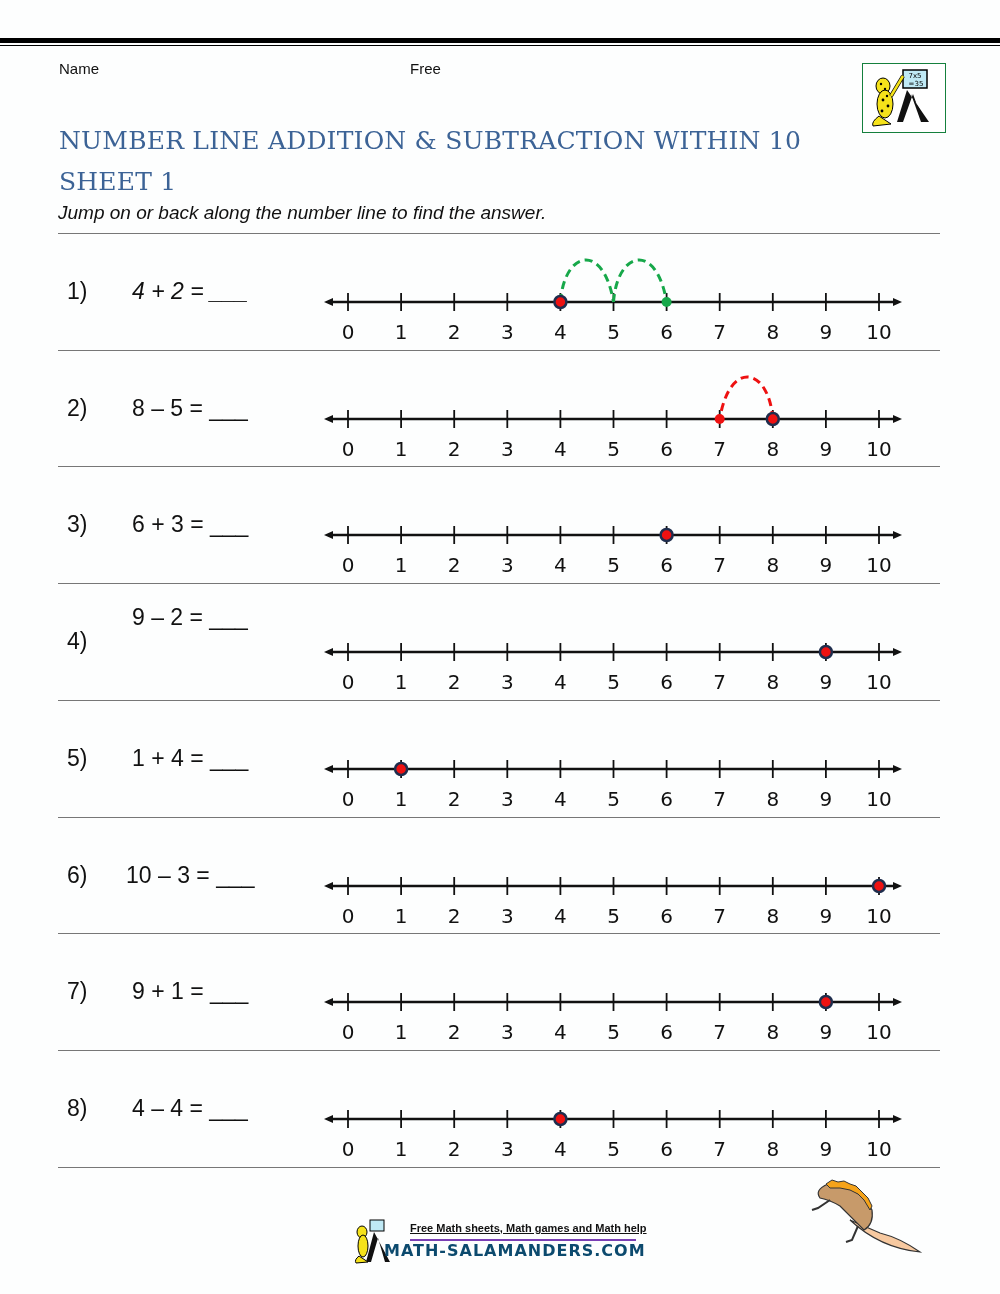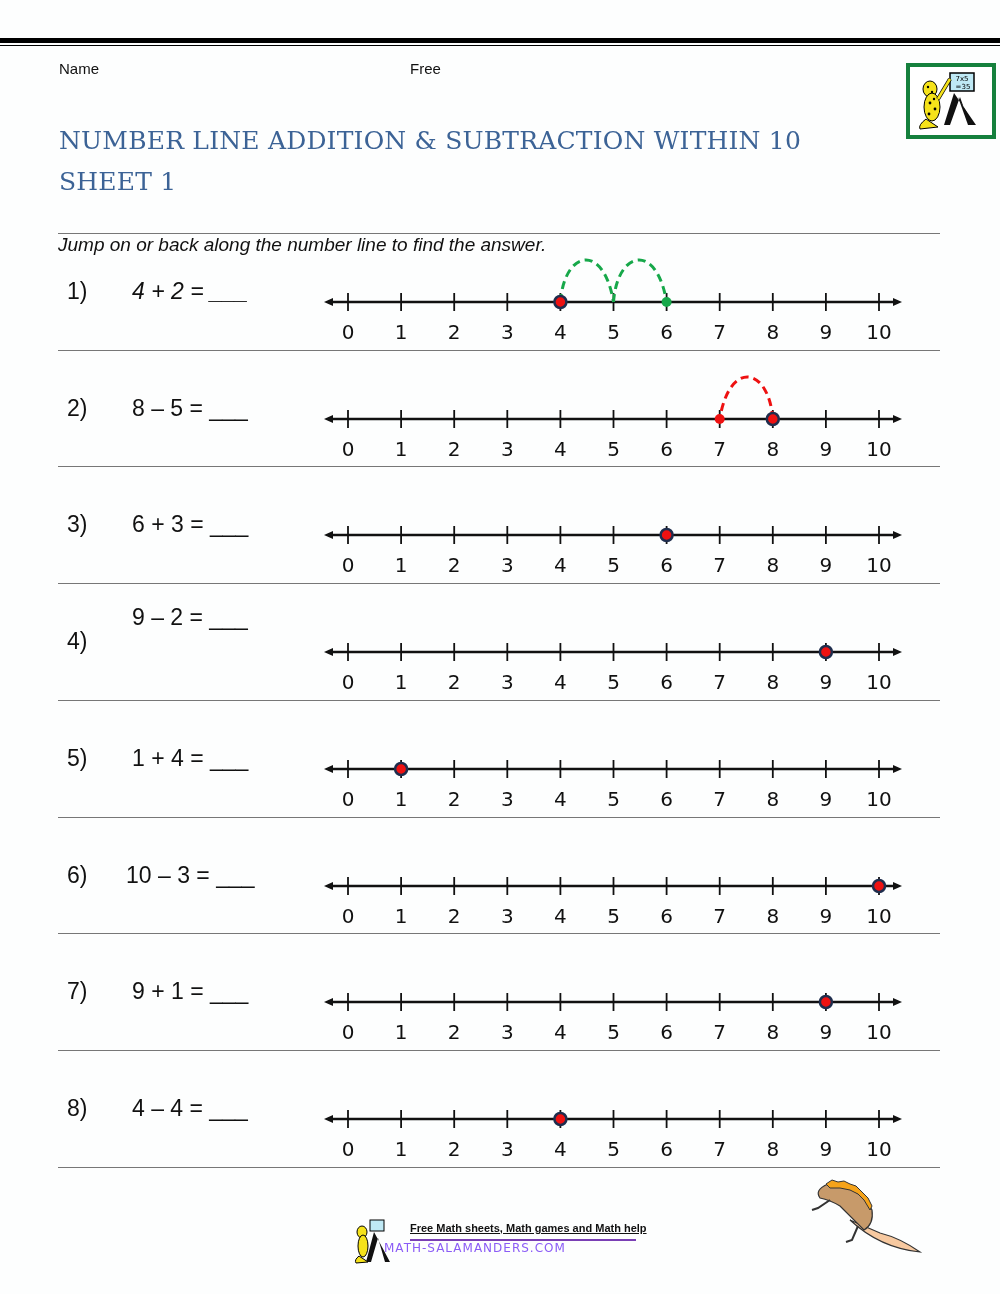--- a/index.html
+++ b/index.html
@@ -1,31 +1,31 @@
 <!DOCTYPE html>
 <html><head>
 <meta charset="utf-8">
 <style>
   html, body { margin: 0; padding: 0; background: #fdfefe; }
   body { width: 1000px; height: 1294px; position: relative; overflow: hidden; font-family: "Liberation Sans", "DejaVu Sans", sans-serif; color: #111; }
   .top-rule { position: absolute; left: 0; top: 38px; width: 1000px; height: 5px; background: #000; }
   .top-rule2 { position: absolute; left: 0; top: 45px; width: 1000px; height: 1px; background: #000; }
   .label { position: absolute; top: 60px; font-size: 15px; }
-  .logo-box { position: absolute; left: 906px; top: 63px; width: 82px; height: 68px; border: 4px solid #15803d; background: #fff; }
+  .logo-box { position: absolute; left: 862px; top: 63px; width: 82px; height: 68px; border: 1px solid #15803d; background: #fff; }
   .title { position: absolute; left: 59px; top: 120px; font-family: "DejaVu Serif", "Liberation Serif", serif; font-size: 25px; color: #3c6396; line-height: 41px; letter-spacing: 0.2px; }
-  .instr { position: absolute; left: 58px; top: 202px; font-size: 19px; font-style: italic; margin-top: 32px; }
+  .instr { position: absolute; left: 58px; top: 202px; font-size: 19px; font-style: italic; }
   .hr { position: absolute; left: 58px; width: 882px; height: 1px; background: #777; }
   .qnum { position: absolute; left: 67px; font-size: 23px; }
   .eq { position: absolute; font-size: 23px; white-space: pre; }
   .nl { position: absolute; left: 318px; width: 600px; height: 90px; }
   .nl svg { overflow: visible; }
   .footer { position: absolute; left: 354px; top: 1218px; width: 300px; height: 46px; }
   .footer-text { position: absolute; left: 56px; top: 4px; font-size: 11px; font-weight: bold; color: #111; white-space: nowrap; text-decoration: underline; }
   .footer-bar { position: absolute; left: 56px; top: 21px; width: 226px; height: 2px; background: #7a3fb5; }
-  .footer-brand { position: absolute; left: 30px; top: 23px; font-size: 12px; font-weight: normal; letter-spacing: 1px; color: #8b5cf6; font-family: "DejaVu Sans", sans-serif; white-space: nowrap; }
+  .footer-brand { position: absolute; left: 30px; top: 23px; font-size: 16px; font-weight: bold; letter-spacing: 1px; color: #0c4a6e; font-family: "DejaVu Sans", sans-serif; white-space: nowrap; }
   .salamander { position: absolute; left: 800px; top: 1178px; width: 140px; height: 80px; }
 </style>
 </head>
 <body>
 
 <div class="top-rule"></div>
 <div class="top-rule2"></div>
 
 <div class="label" style="left:59px">Name</div>
 <div class="label" style="left:410px">Free</div>

